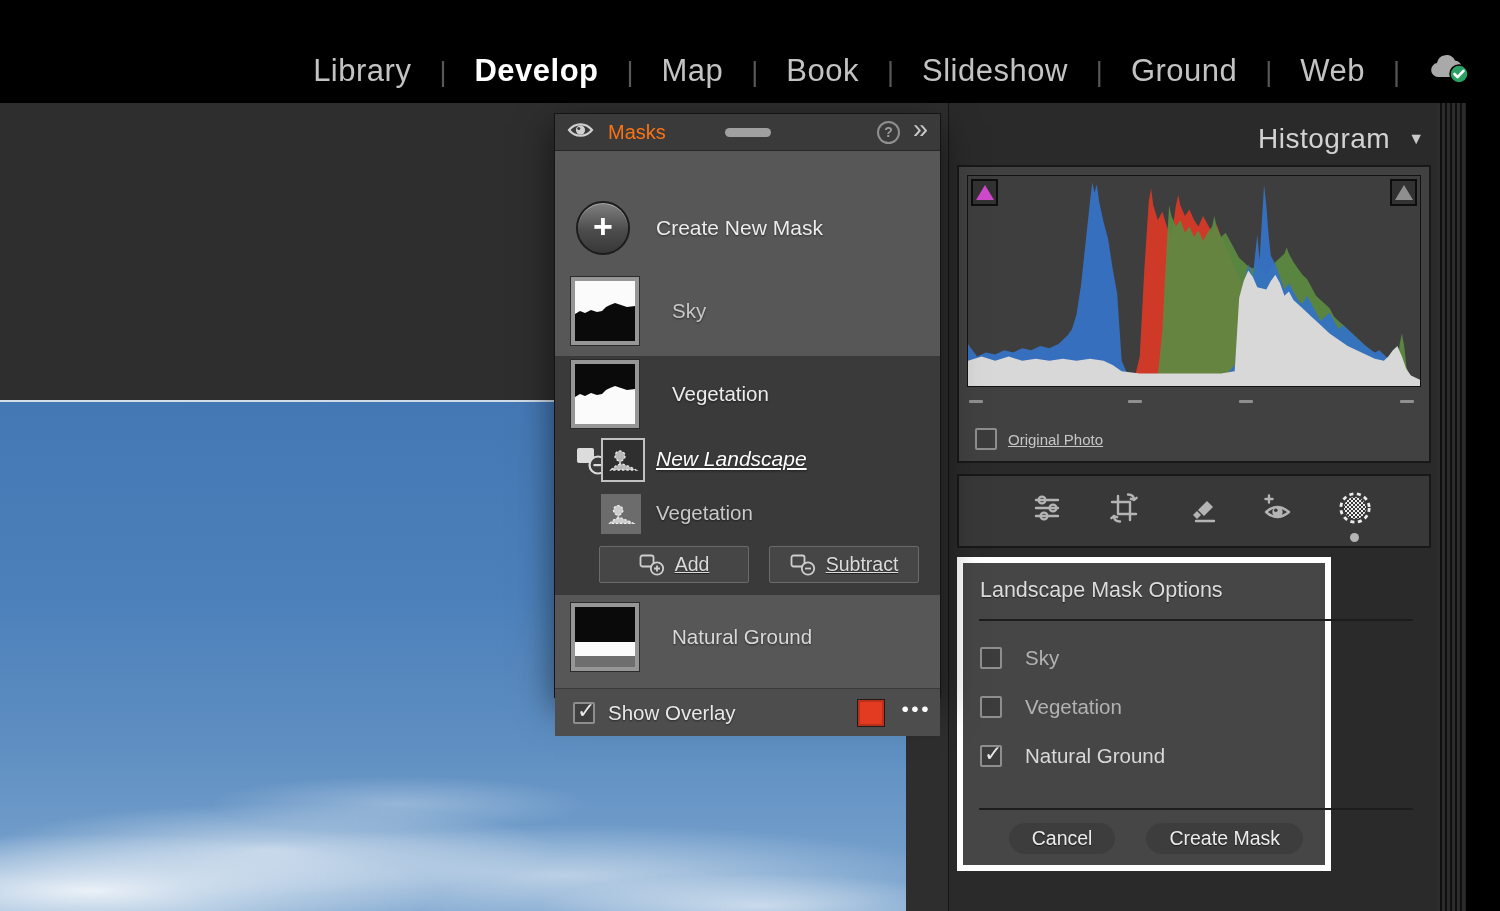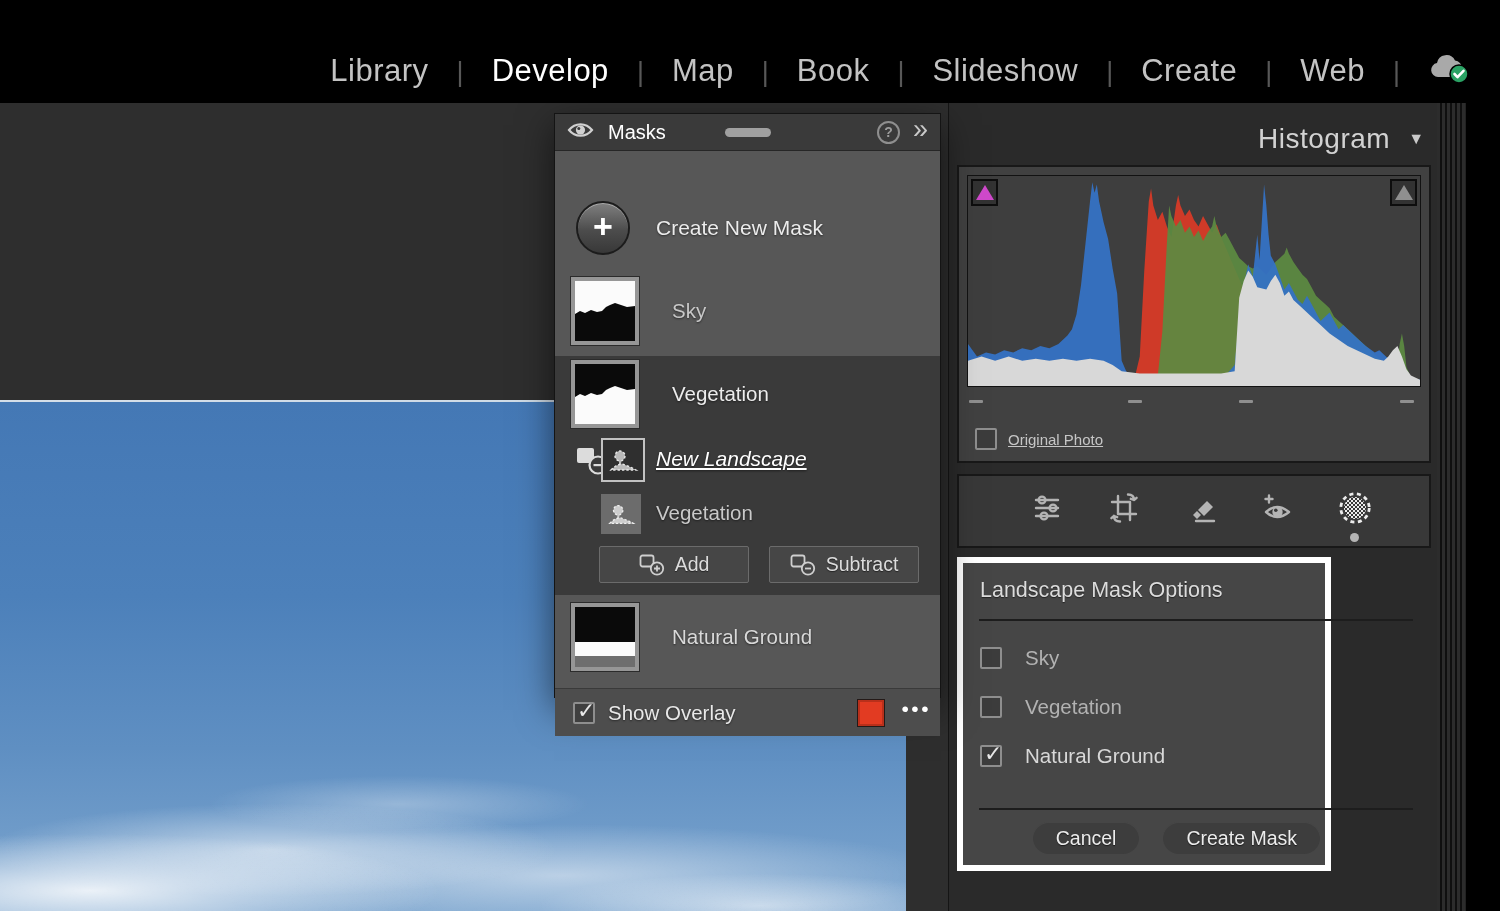--- a/index.html
+++ b/index.html
@@ -4,21 +4,21 @@
 <style>
   * { margin:0; padding:0; box-sizing:border-box; }
   html,body { background:#000; }
   body { font-family:"Liberation Sans","DejaVu Sans",sans-serif; }
   .screen { position:relative; width:1500px; height:911px; overflow:hidden; background:#2e2e2e; }
 
   
   .topbar { position:absolute; left:0; top:0; width:1500px; height:103px; background:#000; z-index:40; }
   .nav { position:absolute; right:26px; bottom:14px; display:flex; align-items:baseline; gap:28px; }
   .nav-item { font-size:31px; letter-spacing:.5px; color:#c3c3c3; font-weight:400; cursor:pointer; text-shadow:0 1px 2px rgba(0,0,0,.8); }
-  .nav-item.active { color:#fff; font-weight:400;text-align:right; }
+  .nav-item.active { color:#fff; font-weight:700;text-align:right; }
   .nav-div { color:#585858; font-size:27px; font-weight:300; }
   .cloud-wrap { position:relative; top:4px; width:46px; height:34px; }
 
   
   .photo { position:absolute; left:0; top:400px; width:906px; height:511px;
     border-top:2px solid rgba(214,223,232,.9);
     background:
       radial-gradient(55% 16% at 10% 96%, rgba(255,255,255,.85), rgba(255,255,255,0) 70%),
       radial-gradient(45% 13% at 30% 88%, rgba(255,255,255,.55), rgba(255,255,255,0) 70%),
       radial-gradient(60% 14% at 62% 93%, rgba(255,255,255,.50), rgba(255,255,255,0) 72%),
@@ -52,32 +52,32 @@
   .active-dot { position:absolute; left:391px; bottom:4px; width:9px; height:9px; border-radius:50%; background:#b5b5b5; }
 
   .options-box { position:absolute; left:8px; top:454px; width:374px; height:314px; background:#464646; border:6px solid #ffffff; }
   .opt-title { position:absolute; left:17px; top:15px; font-size:21.5px; color:#dcdcdc; text-shadow:0 1px 1px rgba(0,0,0,.5); }
   .opt-sep { position:absolute; left:16px; width:434px; height:0; border-top:2px solid #1d1d1d; }
   .sep1 { top:56px; } .sep2 { top:245px; }
   .opt-row { position:absolute; left:17px; display:flex; align-items:center; gap:23px; cursor:pointer; }
   .opt-row.r0 { top:83px; } .opt-row.r1 { top:132px; } .opt-row.r2 { top:181px; }
   .opt-label { font-size:20.5px; color:#b2b2b2; }
   .opt-row.r2 .opt-label { color:#d8d8d8; }
-  .opt-buttons { position:absolute; right:5px; top:259px; display:flex; gap:24px; }
+  .opt-buttons { position:absolute; right:22px; top:259px; display:flex; gap:31px; }
   .btn-pill { height:32px; padding:0 23px; border-radius:16px; background:#3d3d3d; color:#ececec; font-size:19.5px; display:flex; align-items:center; cursor:pointer; box-shadow:inset 0 1px 0 rgba(255,255,255,.05); text-shadow:0 1px 1px rgba(0,0,0,.6); }
 
   
   .cb { position:relative; width:22px; height:22px; border:2px solid #8e8e8e; border-radius:2px; background:#3c3c3c; flex:0 0 auto; }
   .cb.checked::after { content:"\2713"; position:absolute; left:2px; top:-6px; font-size:22px; font-weight:bold; color:#e8e8e8; }
   .lbl { font-size:15px; color:#c6c6c6;text-decoration:underline; }
 
   
   .masks-panel { position:absolute; left:554px; top:113px; width:387px; height:585px; background:#575757; border:1px solid #141414; box-shadow:0 12px 34px rgba(0,0,0,.55); z-index:30; }
   .mp-header { position:relative; height:37px; background:#3a3a3a; border-bottom:1px solid #262626; display:flex; align-items:center; padding:0 12px 0 12px; gap:14px; }
-  .mp-title { font-size:20px; color:#ffffff; }
+  .mp-title { font-size:20px; color:#f97316; }
   .mp-pill { position:absolute; left:50%; top:14px; transform:translateX(-50%); width:46px; height:9px; border-radius:5px; background:#a0a0a0; cursor:grab; }
   .mp-right { margin-left:auto; display:flex; align-items:center; gap:13px; }
   .help-circ { width:23px; height:23px; border:2px solid #8f8f8f; border-radius:50%; color:#9d9d9d; font-size:14px; font-weight:bold; display:flex; align-items:center; justify-content:center; cursor:pointer; }
   .chev { color:#c9c9c9; font-size:27px; line-height:20px; cursor:pointer; padding-bottom:6px; }
 
   .mp-body { position:relative; height:547px; }
   .row-create { position:absolute; left:21px; top:50px; display:flex; align-items:center; gap:26px; cursor:pointer; }
   .plus-circle { width:54px; height:54px; border-radius:50%; border:2px solid #1c1c1c; background:linear-gradient(180deg,#808080 0%,#4c4c4c 55%,#383838 100%); box-shadow:inset 0 1px 0 rgba(255,255,255,.35); color:#fff; font-size:34px; font-weight:bold; display:flex; align-items:center; justify-content:center; padding-bottom:3px; }
   .create-lbl { font-size:21px; color:#ececec; text-shadow:0 1px 2px rgba(0,0,0,.5); }
 
@@ -92,21 +92,21 @@
   .row-veg { position:absolute; left:16px; top:4px; display:flex; align-items:center; gap:33px; cursor:pointer; }
   .row-veg .mask-label { color:#ececec; }
   .row-nl { position:absolute; left:0; top:82px; height:48px; width:100%; cursor:pointer; }
   .sub-badge { position:absolute; left:20px; top:8px; }
   .thumb-sm { position:absolute; left:46px; top:0; width:44px; height:44px; background:#2f2f2f; border:2px solid #c2c2c2; display:flex; align-items:center; justify-content:center; }
   .row-nl .mask-label { position:absolute; left:101px; top:9px; color:#fff; font-style:italic; font-size:21px;text-decoration:underline; }
   .row-veg2 { position:absolute; left:0; top:136px; height:44px; width:100%; cursor:pointer; }
   .thumb-sm2 { position:absolute; left:46px; top:2px; width:40px; height:40px; background:#6c6c6c; display:flex; align-items:center; justify-content:center; }
   .row-veg2 .mask-label { position:absolute; left:101px; top:9px; color:#c9c9c9; }
   .group-btns { position:absolute; left:44px; top:190px; display:flex; gap:20px; }
-  .gbtn { width:150px; height:37px; background:#464646; border:1px solid #6b6b6b; border-radius:2px; display:flex; align-items:center; justify-content:center; gap:10px; color:#dcdcdc; font-size:19.5px; cursor:pointer; text-shadow:0 1px 1px rgba(0,0,0,.5); }
+  .gbtn { width:150px; height:37px; background:#464646; border:1px solid #6b6b6b; border-radius:2px; display:flex; align-items:center; justify-content:center; gap:10px; color:#dcdcdc; font-size:19.5px; cursor:pointer; text-shadow:0 1px 1px rgba(0,0,0,.5);text-decoration:underline; }
 
   .row-ground { position:absolute; left:16px; top:452px; display:flex; align-items:center; gap:33px; cursor:pointer; }
   .row-ground .mask-label { color:#d9d9d9; }
 
   .mp-footer { position:absolute; left:0; top:537px; width:100%; height:48px; background:#4d4d4d; border-top:1px solid #3a3a3a; display:flex; align-items:center; padding:0 4px 0 18px; gap:13px; }
   .mp-footer .cb { background:#3f3f3f; }
   .overlay-lbl { font-size:20.5px; color:#e8e8e8; text-shadow:0 1px 2px rgba(0,0,0,.5); }
   .swatch { position:absolute; right:55px; top:10px; width:28px; height:28px; border:1px solid #241a18; box-shadow:inset 0 0 0 2px rgba(0,0,0,.18); cursor:pointer; }
   .dots { position:absolute; right:9px; top:8px; color:#fff; font-size:21px; letter-spacing:2.5px; cursor:pointer; }
 
@@ -123,21 +123,21 @@
       <span class="nav-item">Library</span>
       <span class="nav-div">|</span>
       <span class="nav-item active">Develop</span>
       <span class="nav-div">|</span>
       <span class="nav-item">Map</span>
       <span class="nav-div">|</span>
       <span class="nav-item">Book</span>
       <span class="nav-div">|</span>
       <span class="nav-item">Slideshow</span>
       <span class="nav-div">|</span>
-      <span class="nav-item">Create</span>
+      <span class="nav-item">Ground</span>
       <span class="nav-div">|</span>
       <span class="nav-item">Web</span>
       <span class="nav-div">|</span>
       <span class="cloud-wrap">
         <svg width="46" height="34" viewBox="0 0 46 34">
           <path d="M10,26 a7,7 0 0 1 -1,-13.9 a9.5,9.5 0 0 1 18,-2.5 a7.5,7.5 0 0 1 7,7.4 a4.6,4.6 0 0 1 1,9 Z" fill="#a9a9a9"></path>
           <circle cx="31" cy="23" r="9" fill="#2aa264" stroke="#000" stroke-width="1.5"></circle>
           <path d="M26.5,23 l3,3.2 l6,-6.4" fill="none" stroke="#fff" stroke-width="2.6" stroke-linecap="round" stroke-linejoin="round"></path>
         </svg>
       </span>

